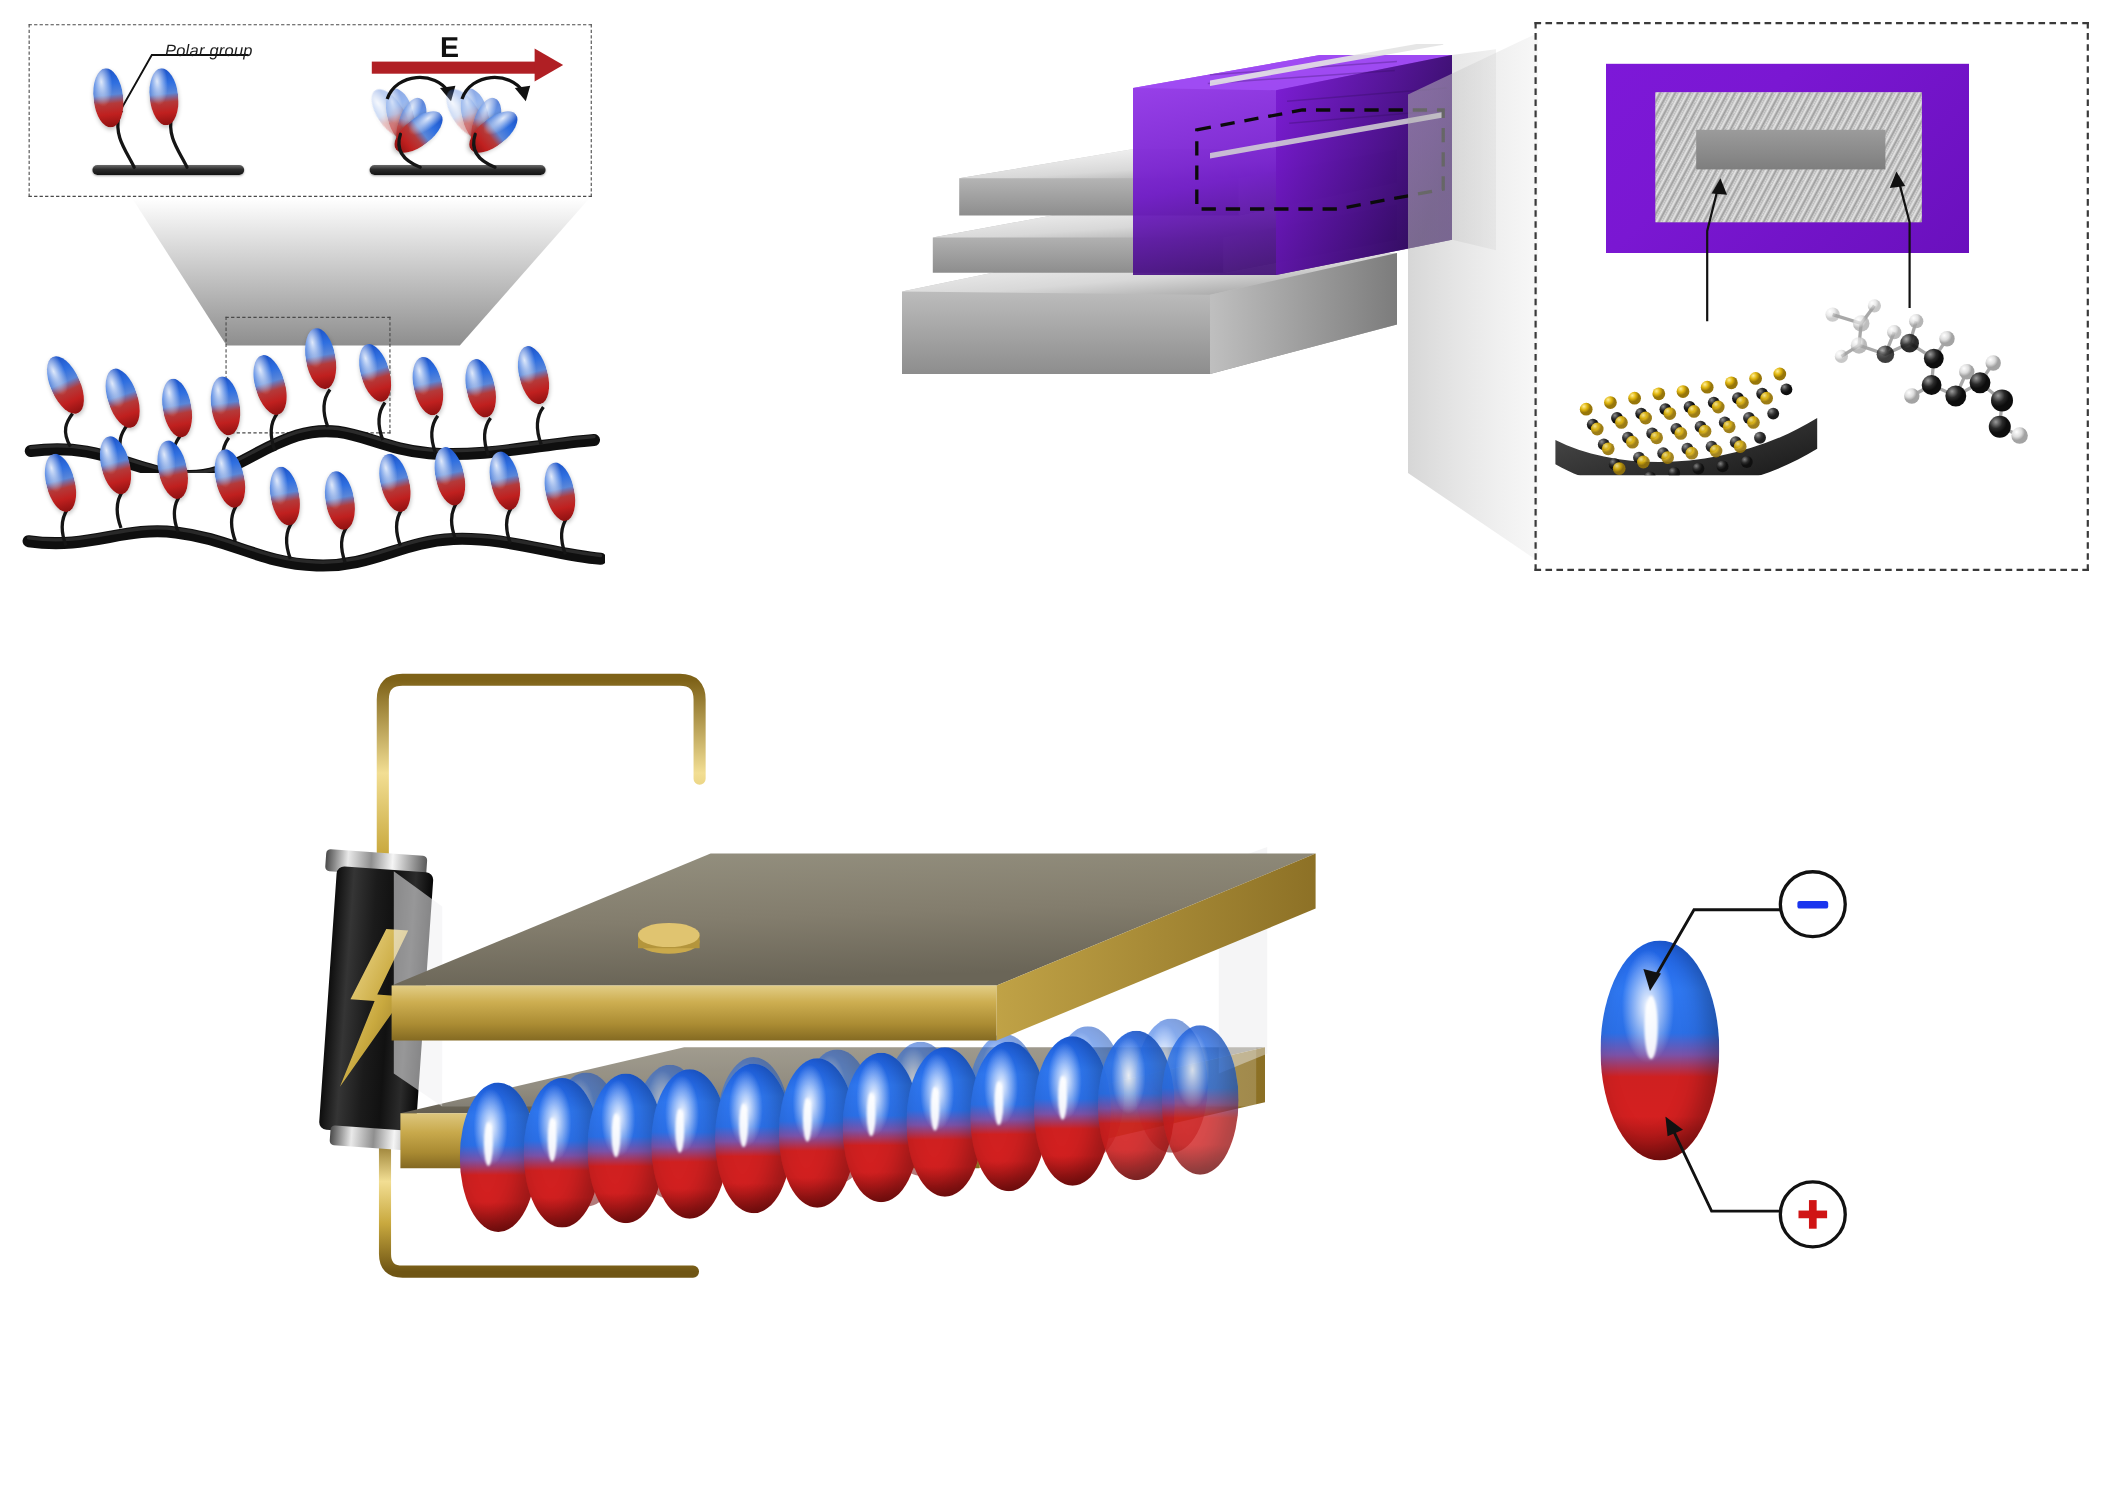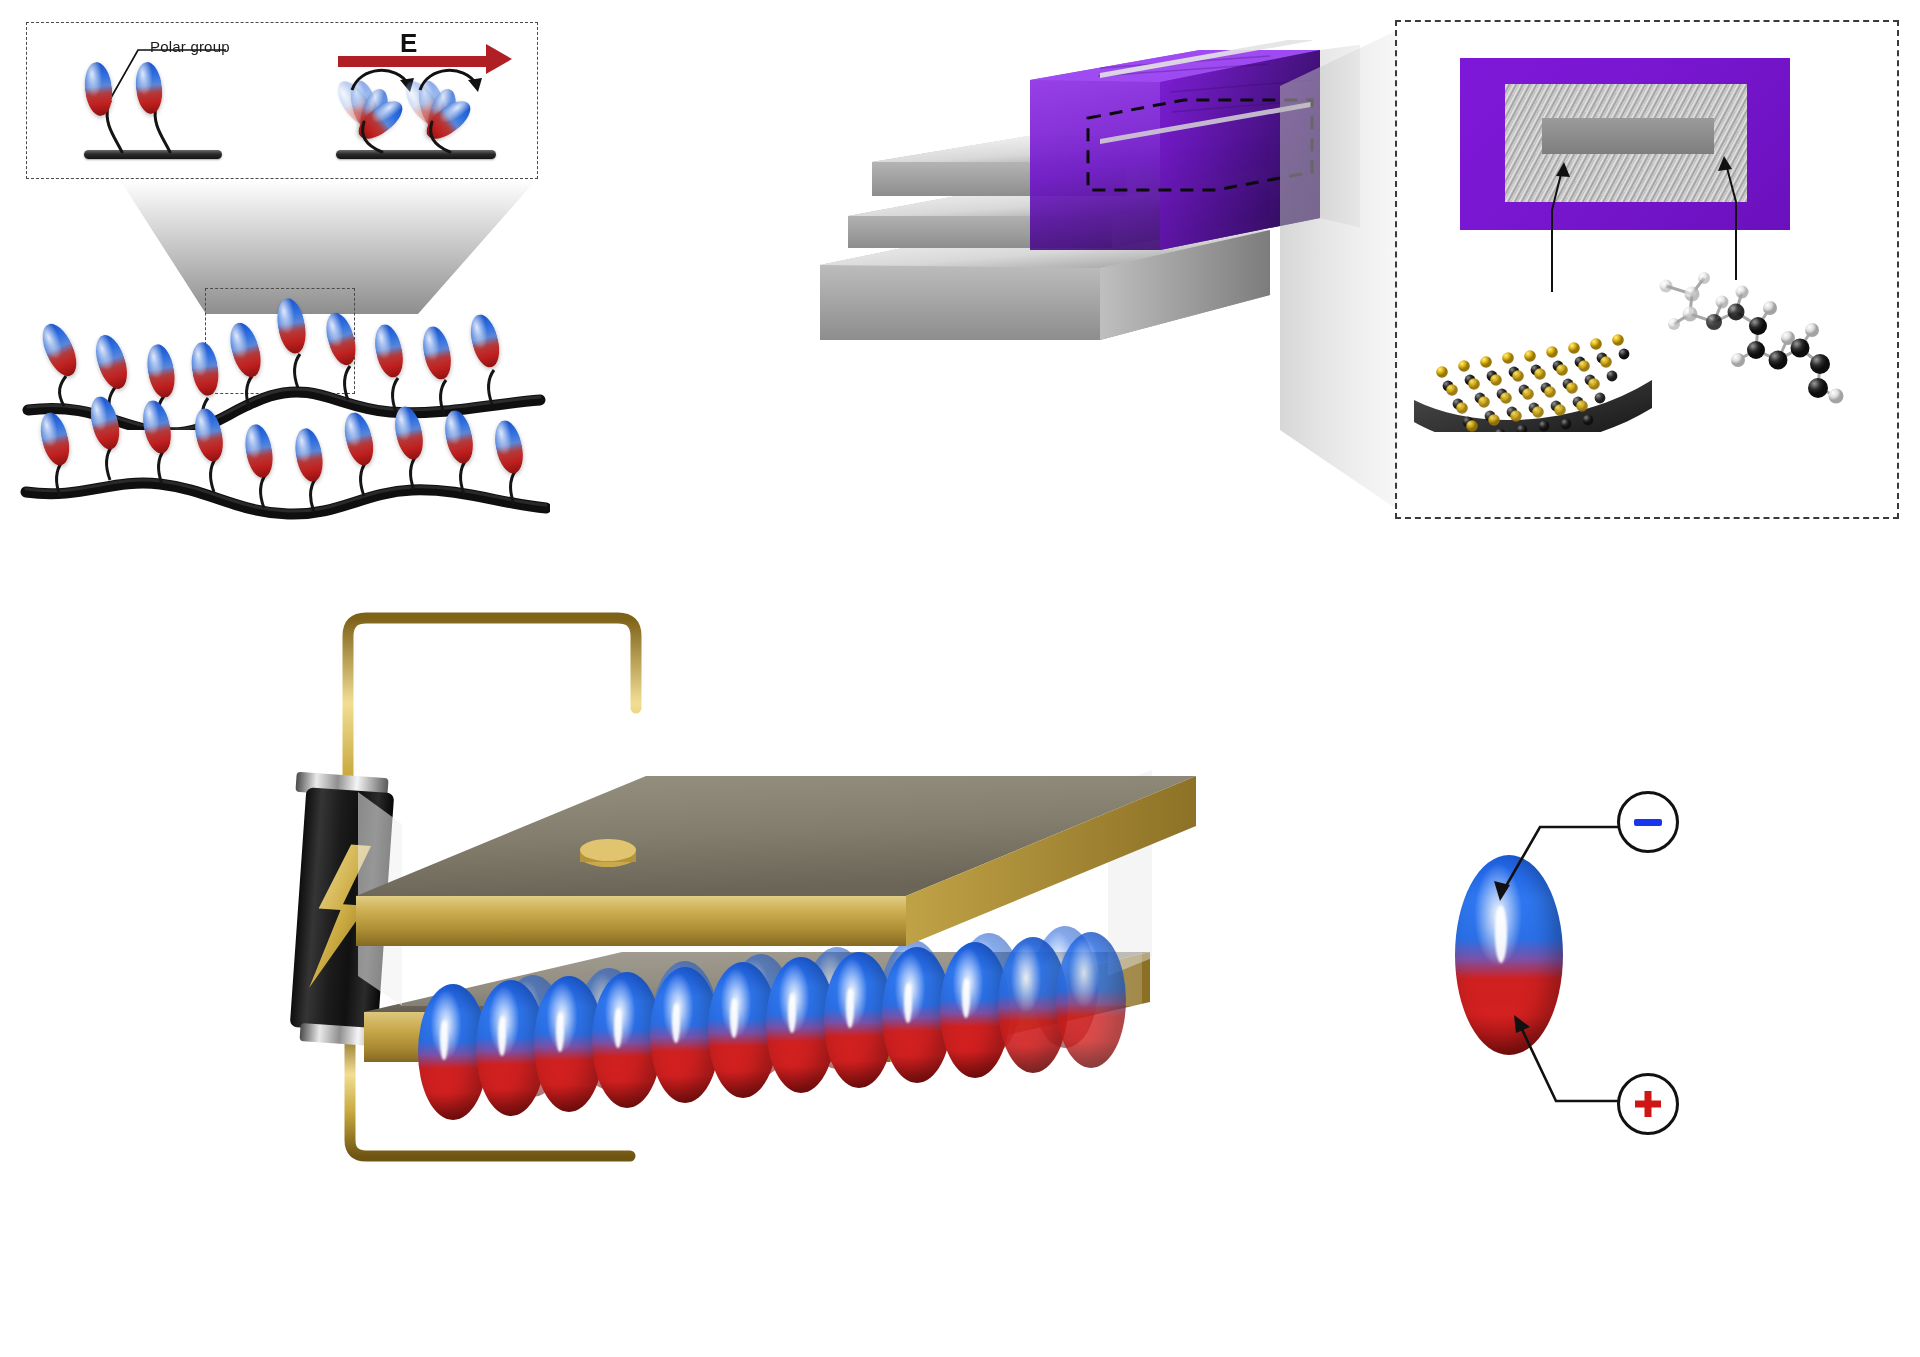--- a/index.html
+++ b/index.html
@@ -7,21 +7,21 @@
        font-family:"Liberation Sans",sans-serif;color:#111;}
   .stage{position:absolute;inset:0;}
   .abs{position:absolute;}
 
   
   .dashed{border:2px dashed #3a3a3a;}
   .dashed-thin{border:1.6px dashed #4a4a4a;}
 
   
   #panelA-inset{left:26px;top:22px;width:510px;height:155px;}
-  .polar-label{font-size:15px;color:#1b1b1b;letter-spacing:.2px;}
+  .polar-label{font-size:15px;color:#1b1b1b;letter-spacing:.2px;font-style:italic;}
   .substrate-bar{
      position:absolute;height:9px;border-radius:5px;
      background:linear-gradient(180deg,#6a6a6a 0%,#2b2b2b 45%,#141414 100%);
      box-shadow:0 1px 2px rgba(0,0,0,.35);
   }
   
   .dip{
      position:absolute;border-radius:50%;
      background:
         radial-gradient(ellipse at 32% 22%, rgba(255,255,255,.85) 0%, rgba(255,255,255,0) 38%),

